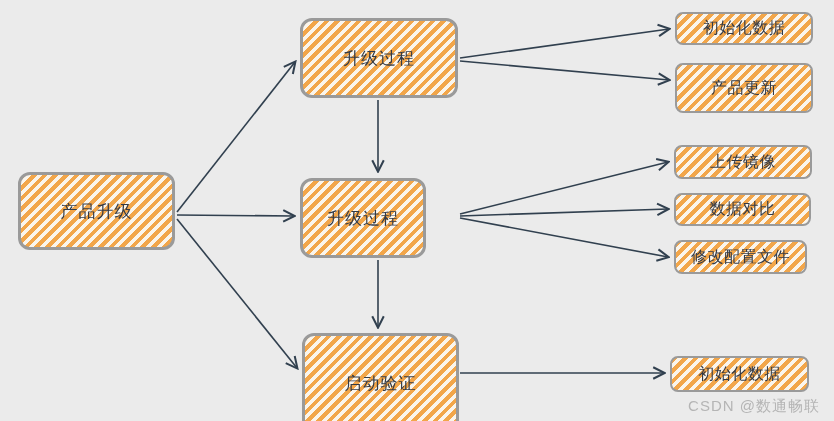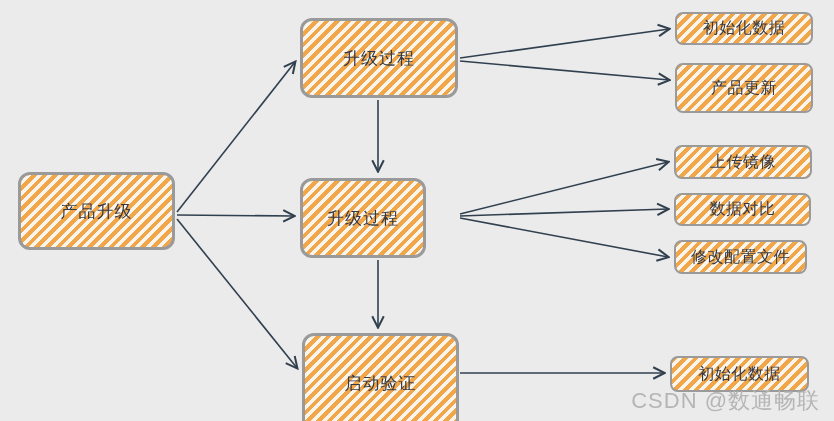--- a/index.html
+++ b/index.html
@@ -32,21 +32,21 @@
   #n-product-update{left:675px;top:63px;width:138px;height:50px;}
   #n-upload-image  {left:674px;top:145px;width:138px;height:34px;}
   #n-data-compare  {left:674px;top:193px;width:137px;height:33px;}
   #n-modify-config {left:674px;top:240px;width:133px;height:34px;}
   #n-redeploy      {left:670px;top:356px;width:139px;height:36px;}
 
   #edges{position:absolute;left:0;top:0;width:834px;height:421px;pointer-events:none;}
   #edges line{stroke:#31404f;stroke-width:1.6;fill:none;}
 
   .watermark{
-    position:absolute;right:14px;bottom:5px;color:#b5b5b5;font-size:22px;letter-spacing:1px;
+    position:absolute;right:14px;bottom:5px;color:#b5b5b5;font-size:15px;letter-spacing:1px;
   }
 </style>
 </head>
 <body>
 
 <div id="canvas">
 
   <svg id="edges" width="834" height="421" viewBox="0 0 834 421">
     <defs>
       <marker id="arrow" viewBox="0 0 10 10" refX="8.5" refY="5" markerWidth="9" markerHeight="9" orient="auto-start-reverse">

